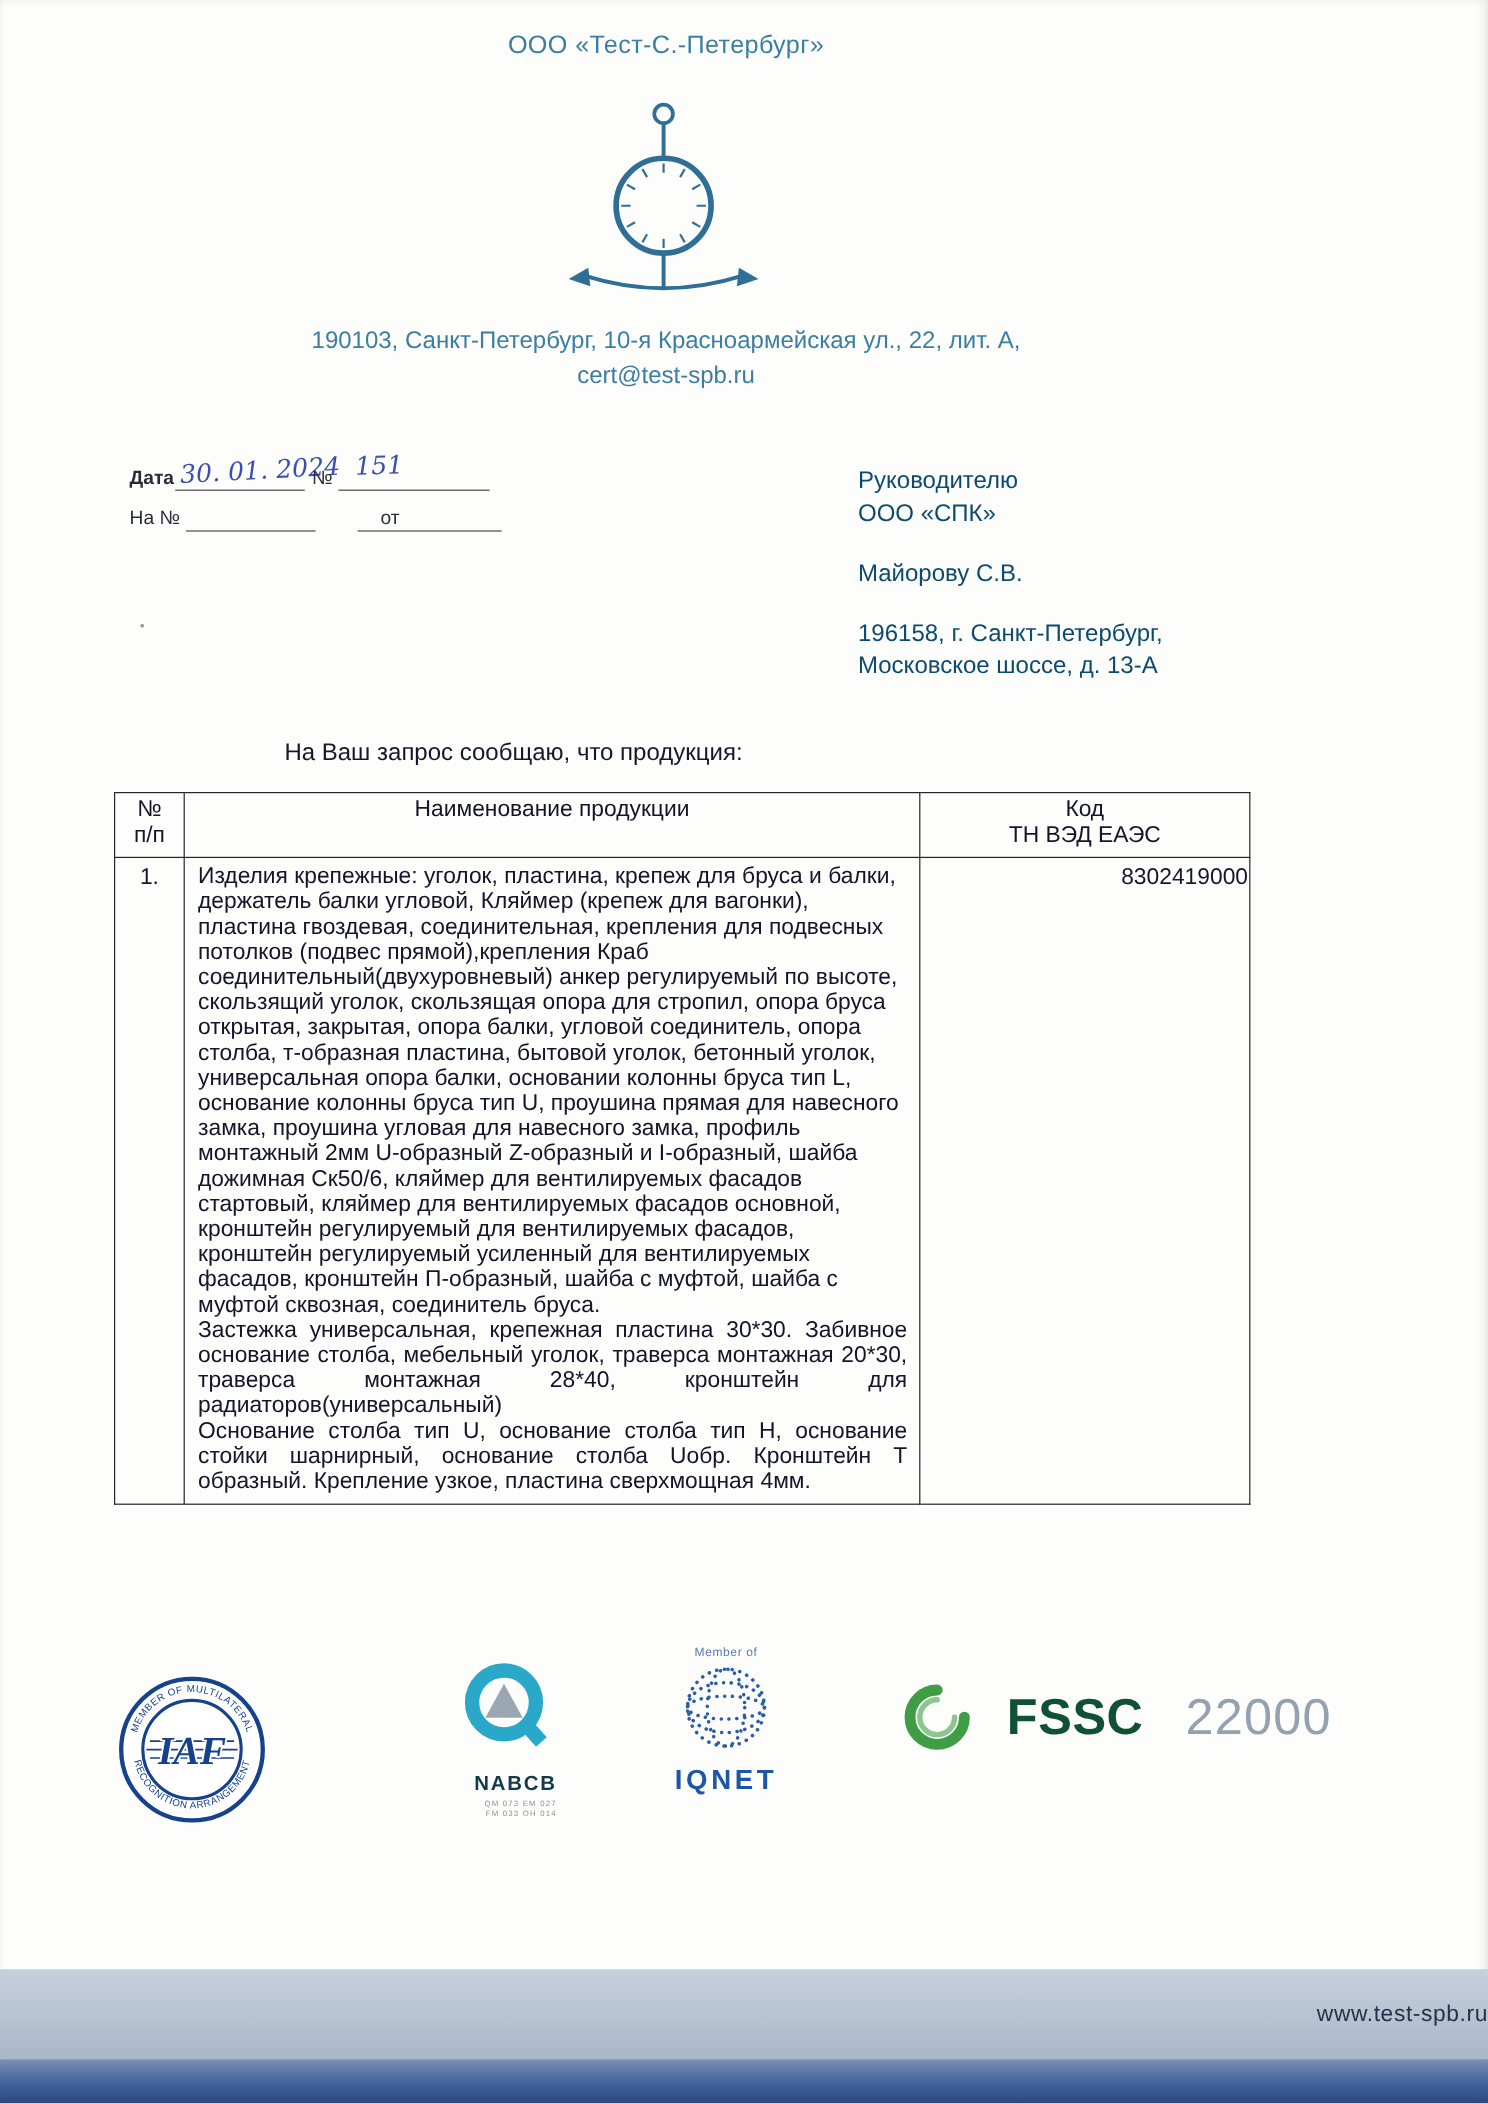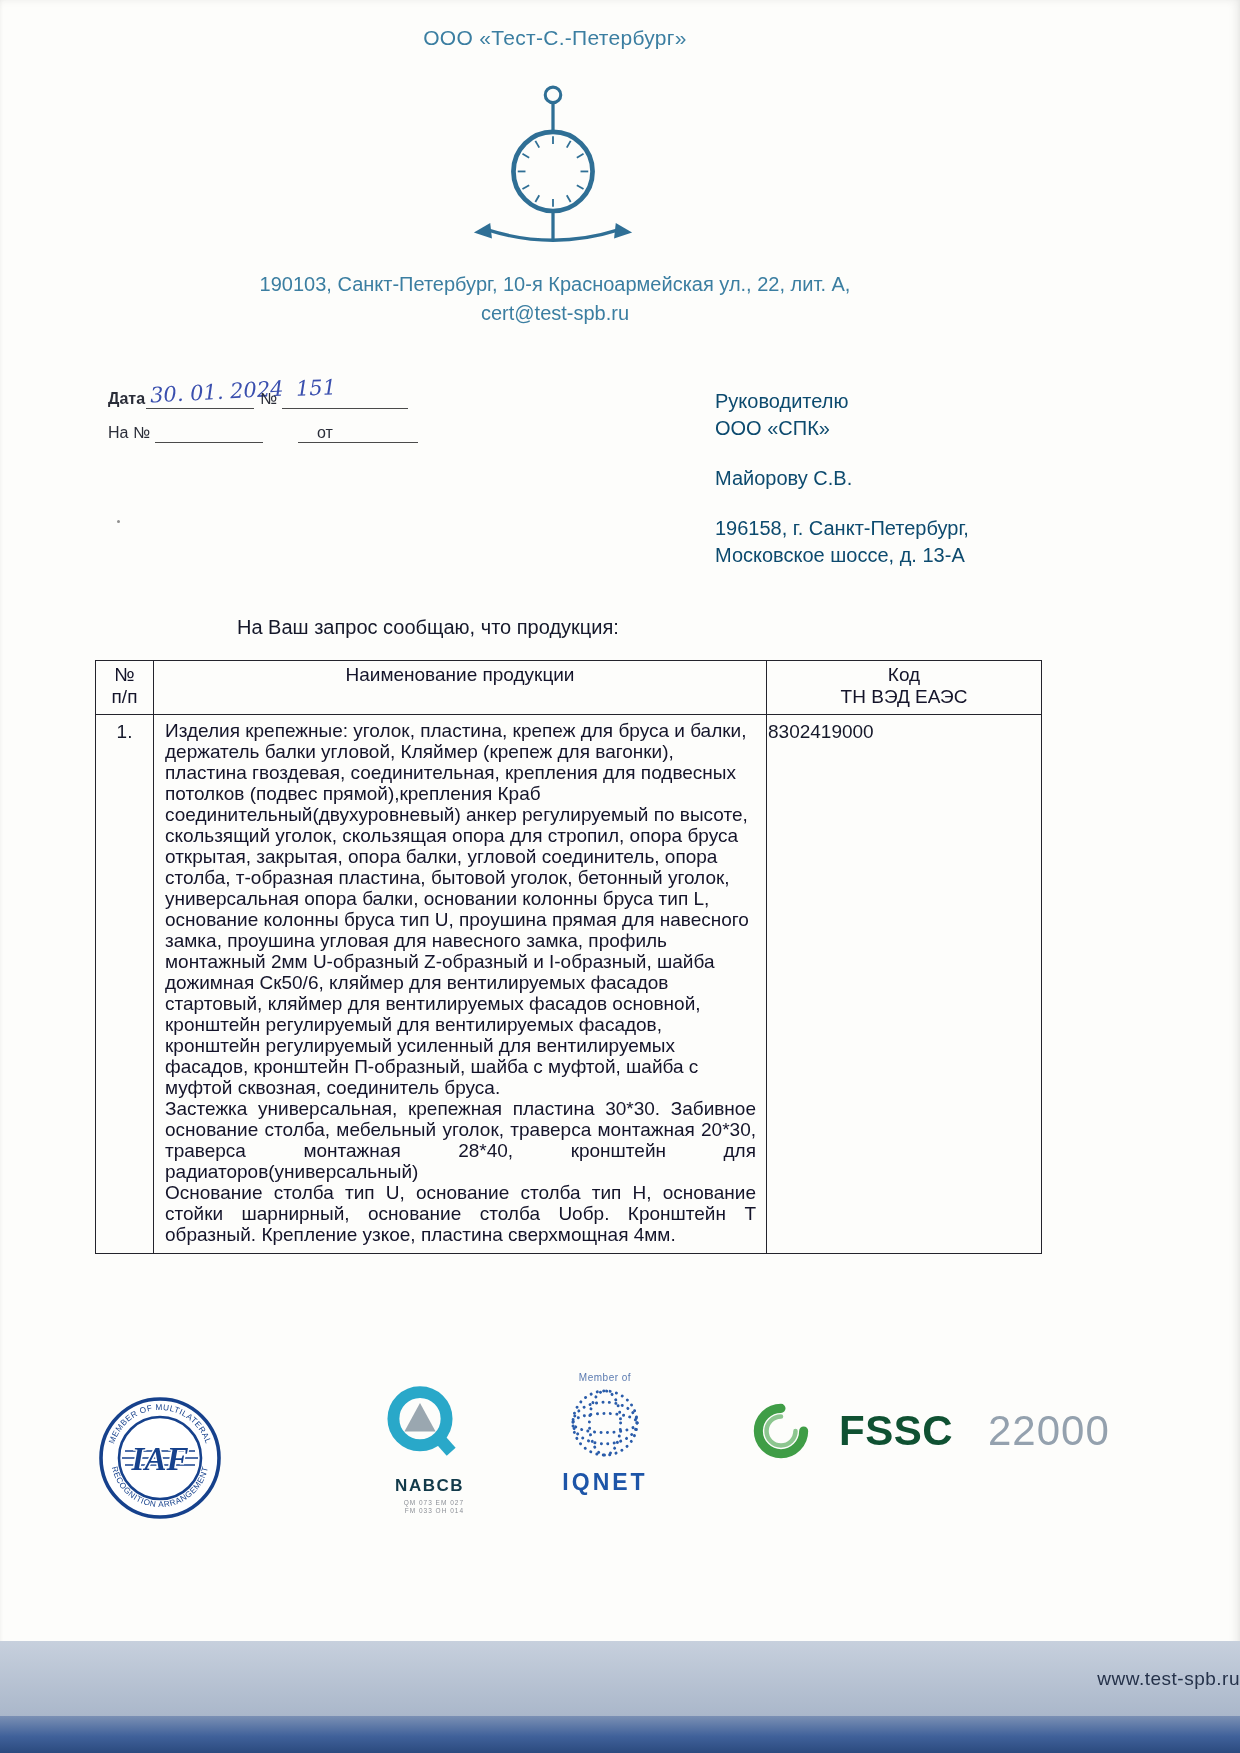--- a/index.html
+++ b/index.html
@@ -24,21 +24,21 @@
   .stray-dot{position:absolute;top:520px;left:117px;width:3px;height:3px;border-radius:50%;background:#555;opacity:.65;}
   .intro{position:absolute;top:616px;left:237px;font-size:20px;color:#15182a;}
   .table-wrap{position:absolute;top:660px;left:95px;width:946px;}
   table.doc{border-collapse:collapse;width:100%;table-layout:fixed;}
   table.doc td,table.doc th{border:1.7px solid #24242c;vertical-align:top;font-weight:normal;}
   th.hc{font-size:19px;line-height:1.18;text-align:center;padding:3px 2px 5px;color:#14142a;}
   td.c-num{font-size:19px;text-align:center;padding-top:6px;}
   td.c-name{padding:5px 10px 8px 11px;}
   td.c-name p{margin:0;font-size:19px;line-height:21px;color:#14142a;}
   td.c-name p.just{text-align:justify;}
-  td.c-code{font-size:19px;text-align:left;padding-top:6px;}
+  td.c-code{font-size:19px;text-align:right;padding-top:6px;}
   .footer-logos{position:absolute;top:1370px;left:0;width:1240px;height:170px;}
   .iaf{position:absolute;left:98px;top:26px;width:124px;height:124px;}
   .nabcb{position:absolute;left:334px;top:12px;width:130px;text-align:right;}
   .nabcb-label{font-size:17px;font-weight:bold;color:#123a4a;letter-spacing:1.5px;margin-top:2px;}
   .nabcb-codes{font-size:6.5px;color:#8b8f96;line-height:8px;margin-top:3px;letter-spacing:1px;}
   .iqnet{position:absolute;left:540px;top:2px;width:130px;text-align:center;}
   .iqnet-member{font-size:10px;color:#5a7ab0;letter-spacing:.5px;}
   .iqnet-label{font-size:23px;font-weight:bold;color:#1d55a8;letter-spacing:3px;margin-top:2px;}
   .fssc{position:absolute;left:752px;top:32px;display:flex;align-items:center;gap:29px;}
   .fssc-name{font-size:42px;font-weight:bold;color:#0f5132;letter-spacing:.5px;}

